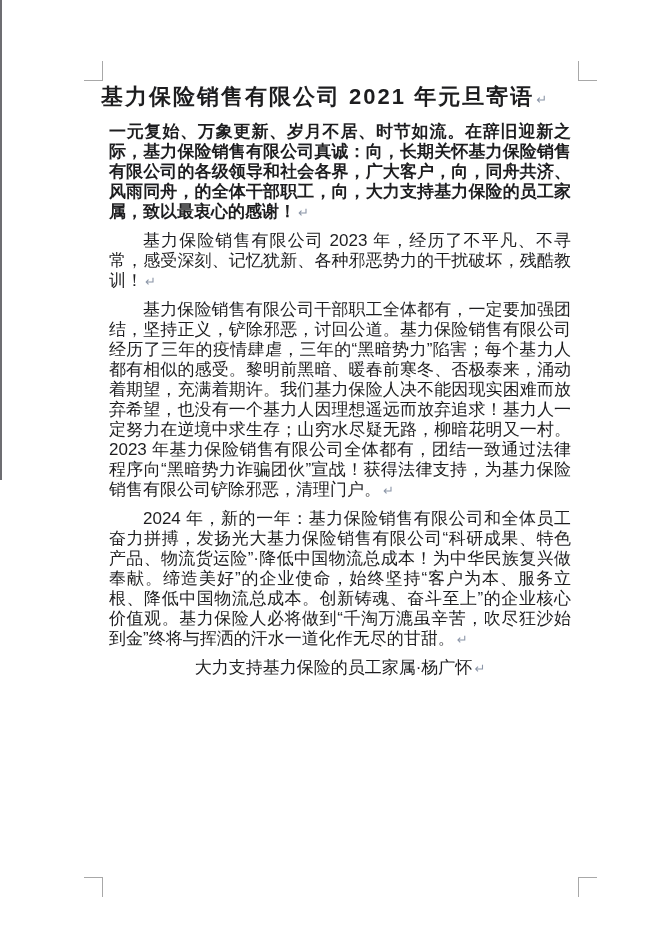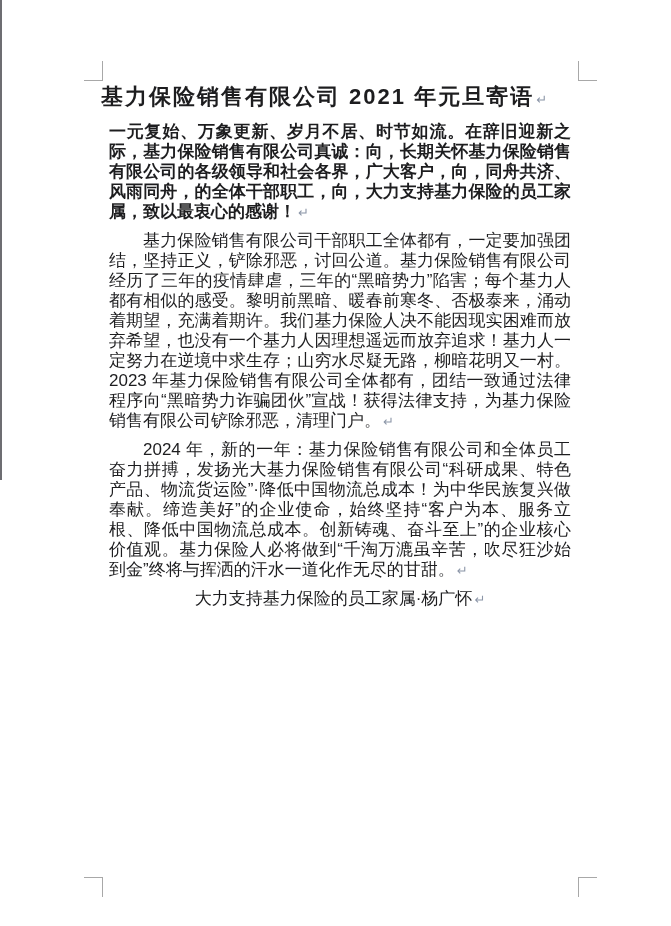--- a/index.html
+++ b/index.html
@@ -66,19 +66,20 @@
 
   <div class="crop tl"></div>
   <div class="crop tr"></div>
   <div class="crop bl"></div>
   <div class="crop br"></div>
 
   <div class="text-area">
     <h1 class="doc-title"><span>基力保险销售有限公司 2021 年元旦寄语</span><span class="pmark">↵</span></h1>
     <div id="paragraphs">
         <p class="para"><span class="b">一元复始、万象更新、岁月不居、时节如流。在辞旧迎新之际，基力保险销售有限公司真诚：向，长期关怀基力保险销售有限公司的各级领导和社会各界，广大客户，向，同舟共济、风雨同舟，的全体干部职工，向，大力支持基力保险的员工家属，致以最衷心的感谢！</span><span class="pmark">↵</span></p>
+        <p class="para indent"><span>基力保险销售有限公司 2023 年，经历了不平凡、不寻常，感受深刻、记忆犹新、各种邪恶势力的干扰破坏，残酷教训！</span><span class="pmark">↵</span></p>
         <p class="para indent"><span>基力保险销售有限公司干部职工全体都有，一定要加强团结，坚持正义，铲除邪恶，讨回公道。基力保险销售有限公司经历了三年的疫情肆虐，三年的“黑暗势力”陷害；每个基力人都有相似的感受。黎明前黑暗、暖春前寒冬、否极泰来，涌动着期望，充满着期许。我们基力保险人决不能因现实困难而放弃希望，也没有一个基力人因理想遥远而放弃追求！基力人一定努力在逆境中求生存；山穷水尽疑无路，柳暗花明又一村。2023 年基力保险销售有限公司全体都有，团结一致通过法律程序向“黑暗势力诈骗团伙”宣战！获得法律支持，为基力保险销售有限公司铲除邪恶，清理门户。</span><span class="pmark">↵</span></p>
         <p class="para indent"><span>2024 年，新的一年：基力保险销售有限公司和全体员工奋力拼搏，发扬光大基力保险销售有限公司“科研成果、特色产品、物流货运险”·降低中国物流总成本！为中华民族复兴做奉献。缔造美好”的企业使命，始终坚持“客户为本、服务立根、降低中国物流总成本。创新铸魂、奋斗至上”的企业核心价值观。基力保险人必将做到“千淘万漉虽辛苦，吹尽狂沙始到金”终将与挥洒的汗水一道化作无尽的甘甜。</span><span class="pmark">↵</span></p>
         <p class="para center"><span>大力支持基力保险的员工家属·杨广怀</span><span class="pmark">↵</span></p>
       </div>
   </div>
 
 </div>
 
 </body></html>

